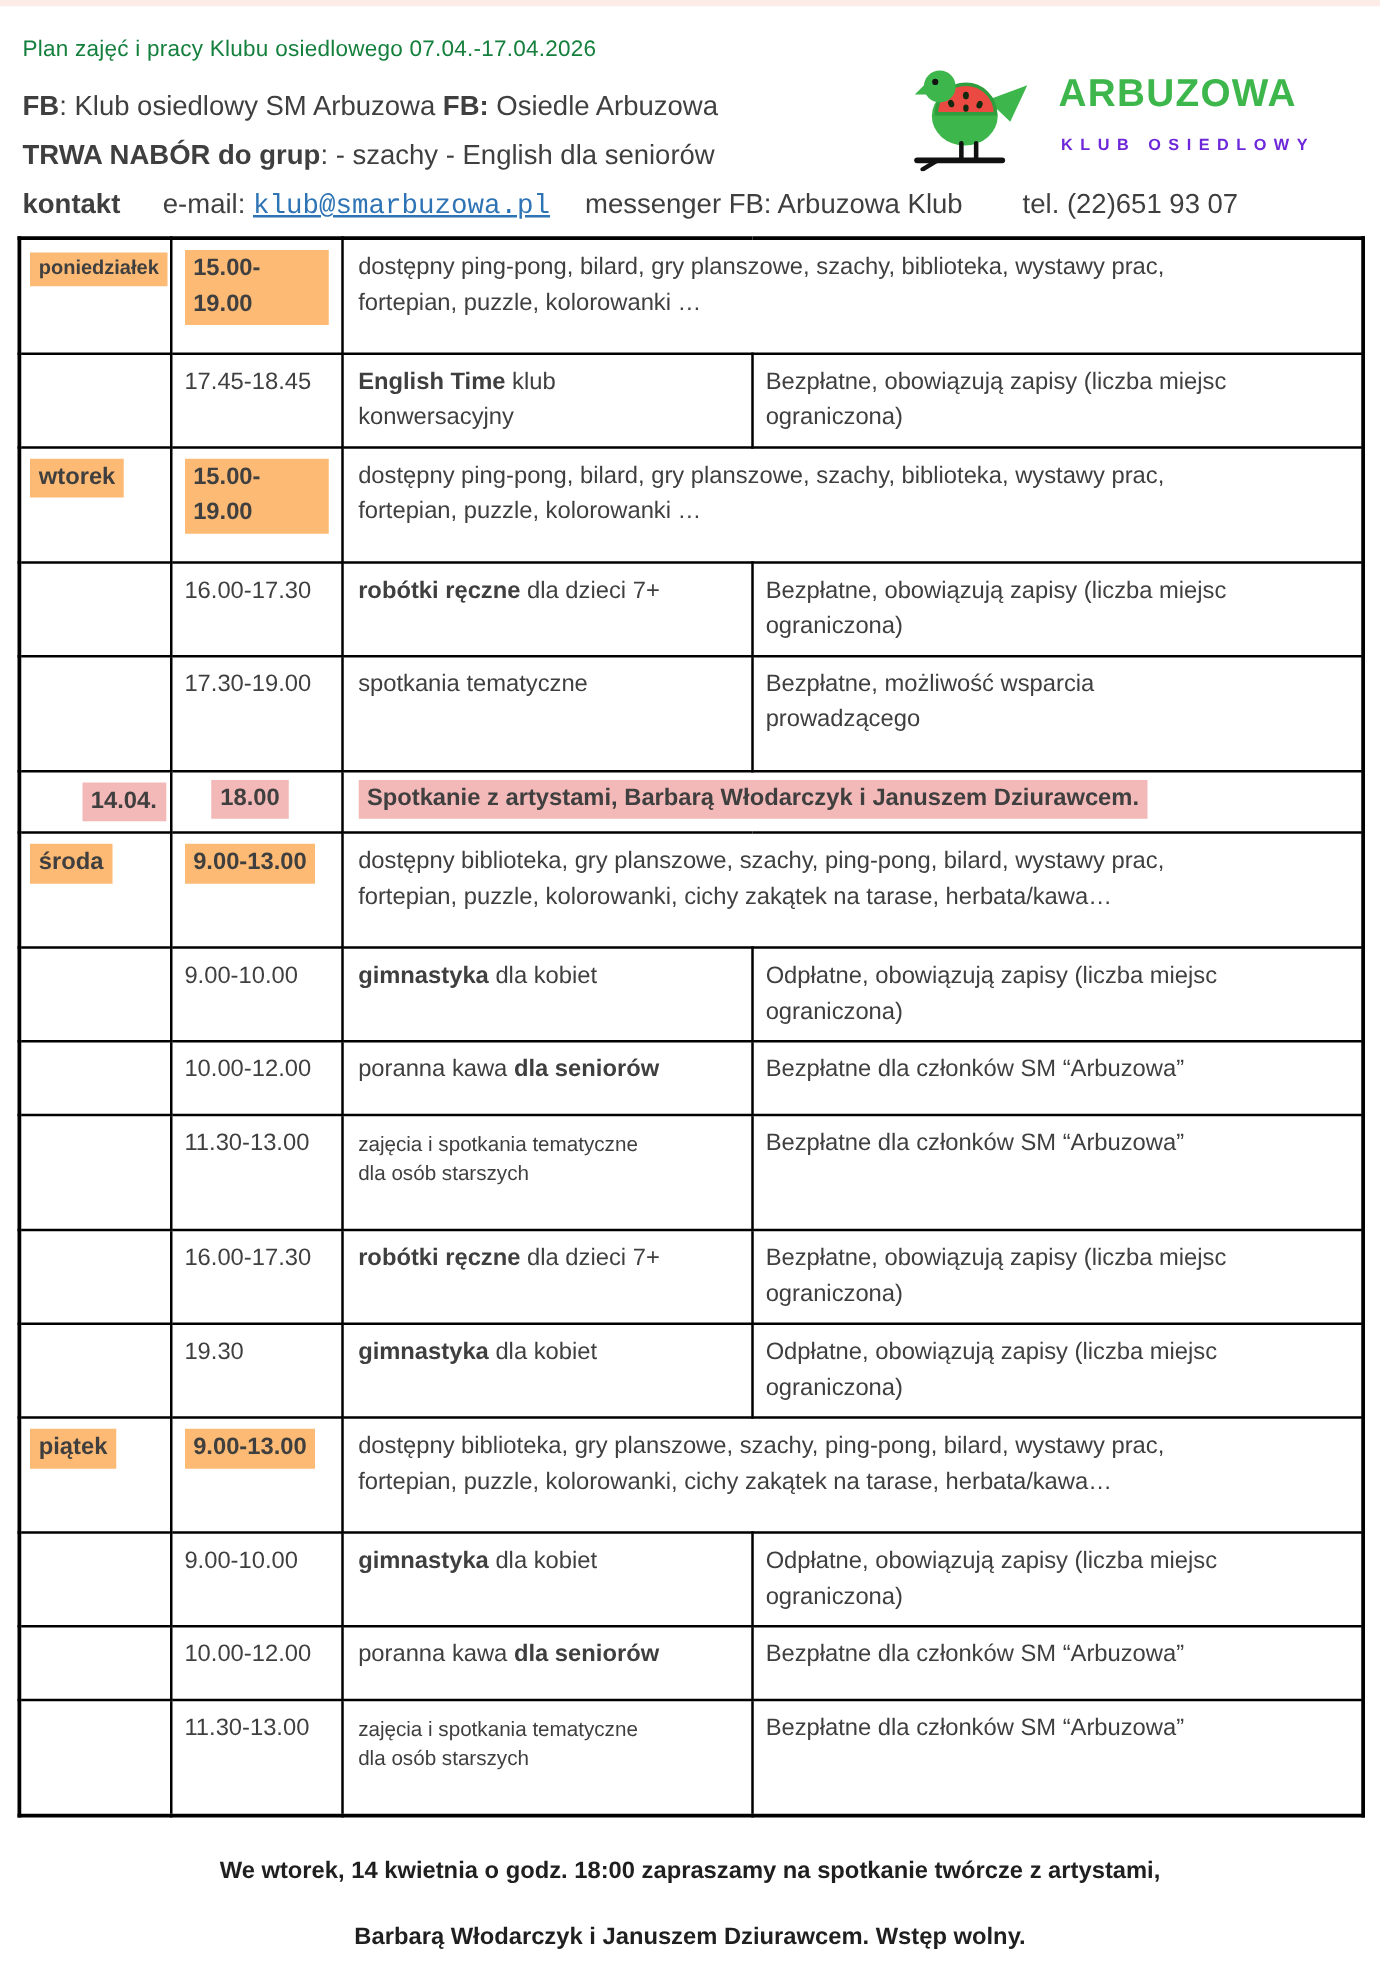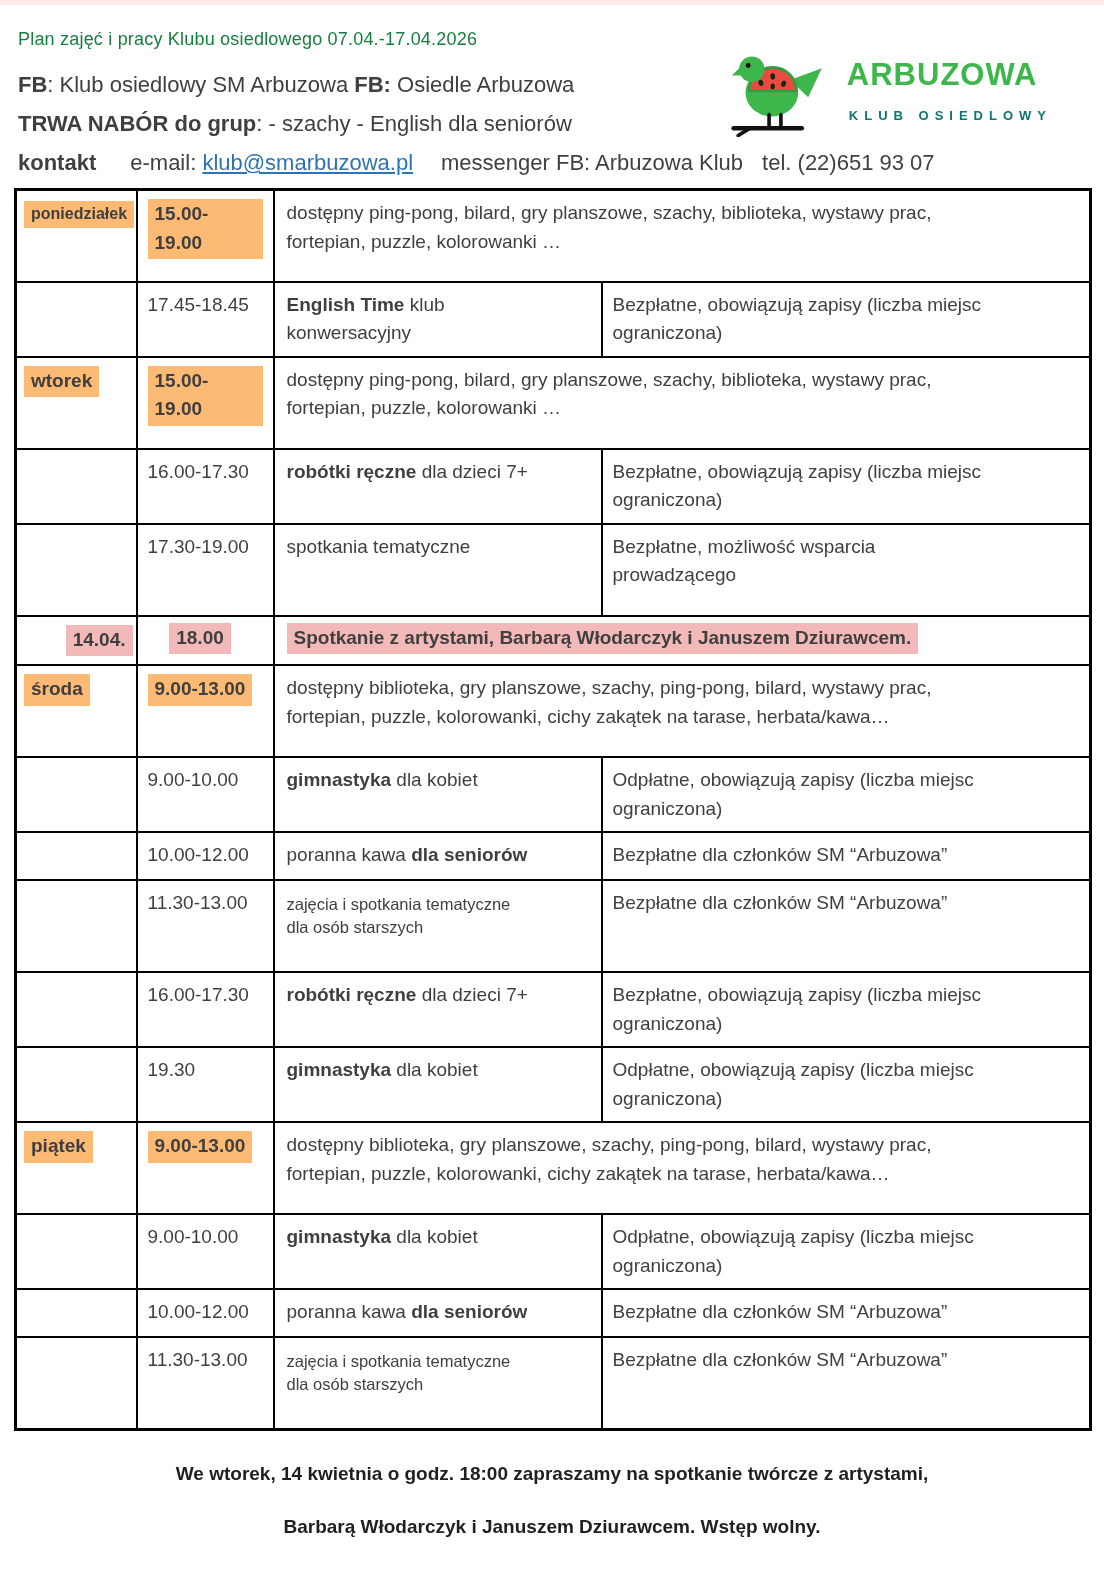--- a/index.html
+++ b/index.html
@@ -15,28 +15,28 @@
   .top-strip { width:100%; height:5px; background:#fcebe6; }
 
   
   .header { position:relative; padding:24px 18px 0 18px; }
   .title { font-size:18px; font-weight:normal; margin:0 0 22px 0; color:#15803d; letter-spacing:.2px; }
   .hline { font-size:22px; margin:0 0 13px 0; font-weight:normal; }
   .hline b { font-weight:bold; }
   .contact-line { font-size:22px; margin:0; }
   .contact-label { font-weight:bold; margin-right:34px; }
   .email-seg { margin-right:28px; }
-  .email-link { color:#2e74b5; text-decoration:underline; }
-  .messenger-seg { margin-right:19px; }
+  .email-link { color:#2e74b5; text-decoration:underline;font-family:Liberation Mono, monospace; }
+  .messenger-seg { margin-right:48px; }
 
   
   .logo { position:absolute; top:40px; right:52px; display:flex; align-items:center; gap:17px; }
   .logo svg { display:block; }
   .logo-title { font-size:31px; font-weight:800; color:#3db64b; letter-spacing:1px; line-height:1; }
-  .logo-sub { font-size:13px; font-weight:bold; color:#0f766e; letter-spacing:6px; margin-top:18px; padding-left:2px; }
+  .logo-sub { font-size:13px; font-weight:bold; color:#6d28d9; letter-spacing:6px; margin-top:18px; padding-left:2px; }
 
   
   table.schedule {
     border-collapse:collapse;
     table-layout:fixed;
     width:1075px;
     margin:12px 0 0 14px;
     border:3px solid #000;
   }
   .schedule td {
@@ -53,21 +53,21 @@
   .schedule .act b { font-weight:bold; }
   .schedule .act.sm { font-size:16.5px; line-height:1.4; padding-top:12px; }
 
   .hl-g { background:#fdba74; padding:1px 7px 2px 7px; font-weight:bold; display:inline-block; }
   .day .hl-g { font-size:19px; }
   .day .hl-g.day-sm { font-size:16px; }
   .hl-p { background:#f3b9b8; padding:1px 7px 2px 7px; font-weight:bold; display:inline-block; }
 
   tr.h1 { height:92px; }
   tr.h2 { height:66px; }
-  tr.h3 { height:48px; }
+  tr.h3 { height:59px; }
   tr.h4 { height:44px; }
   .tr-pink td { padding-top:6px; }
   .tr-pink .day { text-align:right; padding-right:3px; }
   .tr-pink .time { text-align:center; padding-left:0; }
 
   
   .footer { margin-top:32px; text-align:center; font-weight:bold; color:#1f1f1f; font-size:19px; }
   .footer p { margin:0 0 31px 0; }
 </style>
 </head>

